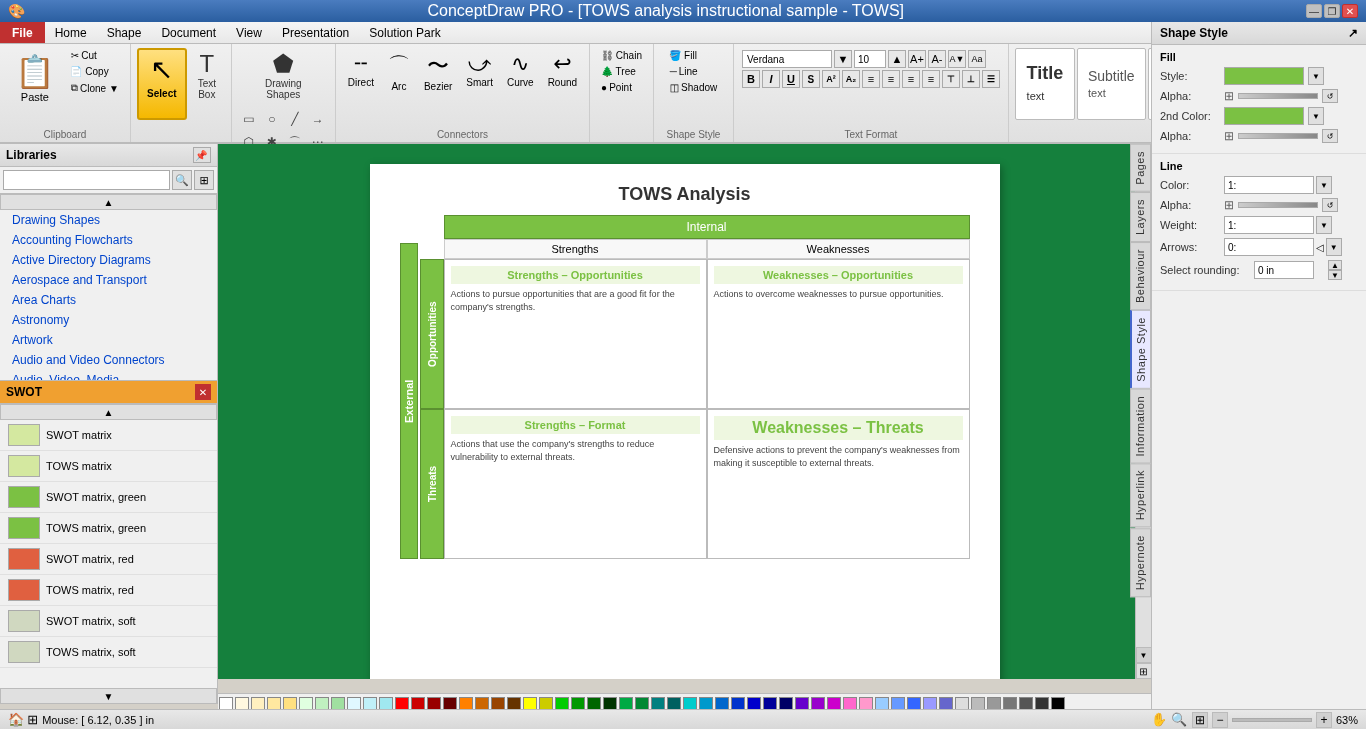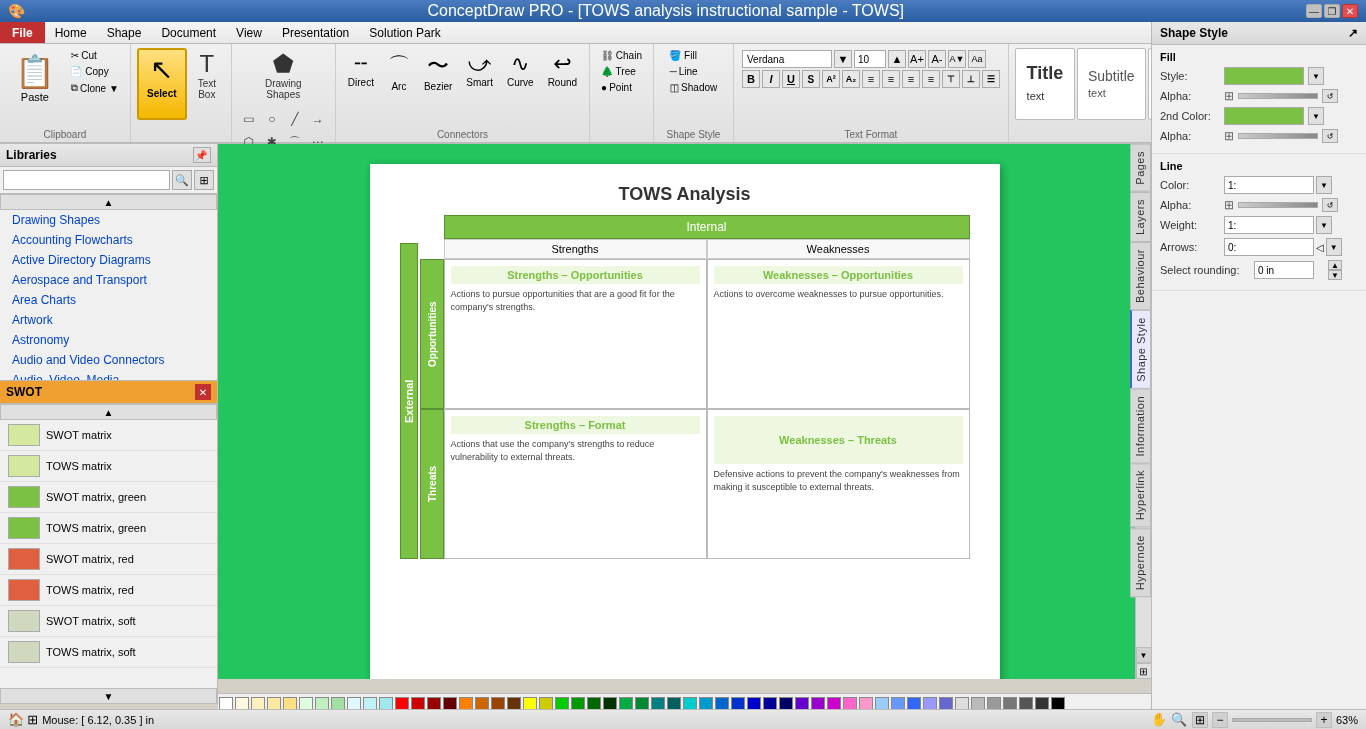--- a/index.html
+++ b/index.html
@@ -445,21 +445,21 @@
       font-size: 10px;
     }
 
     
     #canvas-area {
       position: absolute;
       left: 218px;
       top: 144px;
       right: 215px;
       bottom: 50px;
-      background: #22c55e;
+      background: #15803d;
       overflow: hidden;
     }
     .canvas-page {
       position: absolute;
       left: 50%;
       top: 20px;
       transform: translateX(-50%);
       width: 630px;
       height: 590px;
       background: white;
@@ -877,24 +877,24 @@
     <div class="lib-item">
       <span>Active Directory Diagrams</span>
     </div>
     <div class="lib-item">
       <span>Aerospace and Transport</span>
     </div>
     <div class="lib-item">
       <span>Area Charts</span>
     </div>
     <div class="lib-item">
+      <span>Astronomy</span>
+    </div>
+    <div class="lib-item">
       <span>Artwork</span>
-    </div>
-    <div class="lib-item">
-      <span>Astronomy</span>
     </div>
     <div class="lib-item">
       <span>Audio and Video Connectors</span>
     </div>
     <div class="lib-item">
       <span>Audio, Video, Media</span>
     </div>
     <div class="lib-item">
       <span>Audit Flowcharts</span>
     </div>
@@ -1007,21 +1007,21 @@
             <div style="flex:1; border:1px solid #bbb; padding:6px; min-height:150px;">
               <div style="text-align:center; font-size:11px; font-weight:bold; color:#7bc143; margin-bottom:4px; background:#eef7e0; padding:3px;">
                 <span>Strengths – Format</span>
               </div>
               <div style="font-size:9px; color:#444; line-height:1.4;">
                 <span>Actions that use the company's strengths to reduce vulnerability to external threats.</span>
               </div>
             </div>
 
             <div style="flex:1; border:1px solid #bbb; padding:6px; min-height:150px;">
-              <div style="text-align:center; font-size:11px; font-weight:bold; color:#7bc143; margin-bottom:4px; background:#eef7e0; padding:18px;">
+              <div style="text-align:center; font-size:16px; font-weight:bold; color:#7bc143; margin-bottom:4px; background:#eef7e0; padding:3px;">
                 <span>Weaknesses – Threats</span>
               </div>
               <div style="font-size:9px; color:#444; line-height:1.4;">
                 <span>Defensive actions to prevent the company's weaknesses from making it susceptible to external threats.</span>
               </div>
             </div>
           </div>
         </div>
       </div>
     </div>

